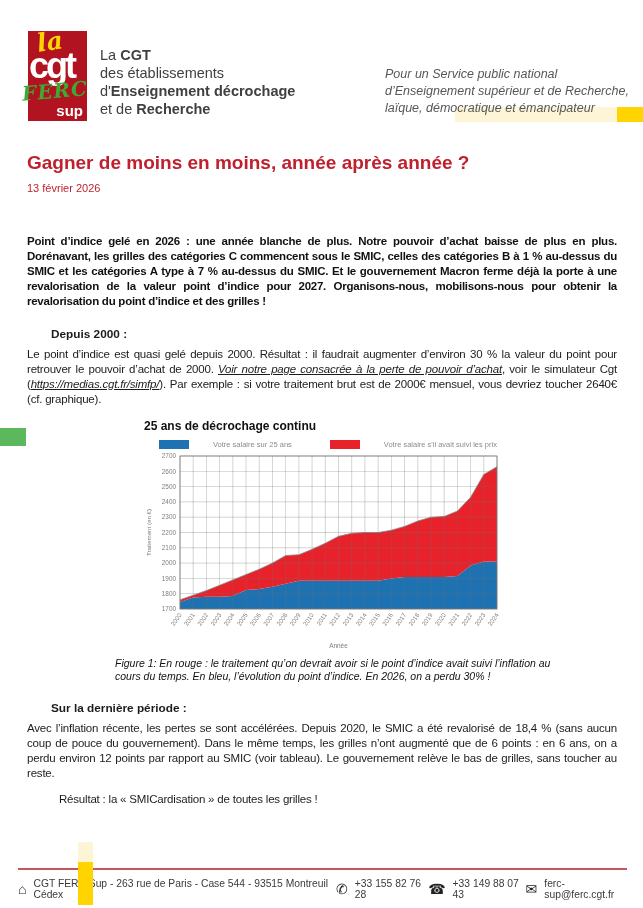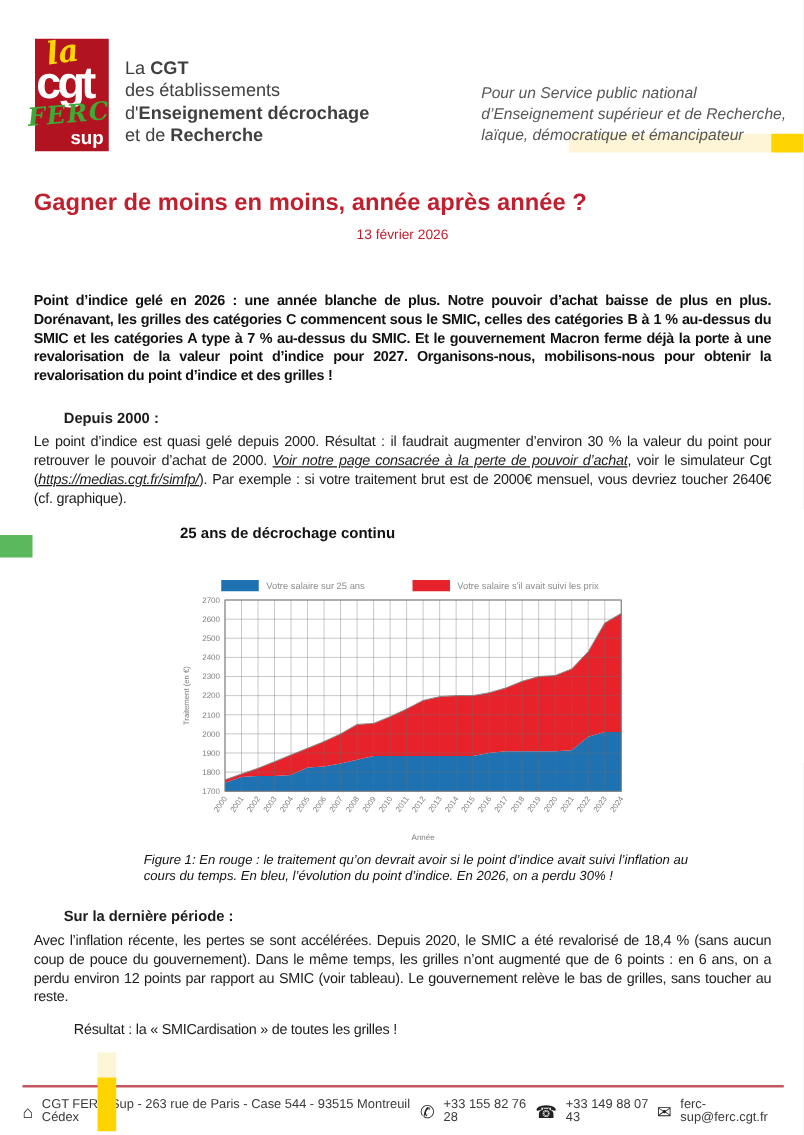--- a/index.html
+++ b/index.html
@@ -20,32 +20,32 @@
   .tagline{position:absolute;left:385px;top:66px;font-style:italic;font-size:12.5px;line-height:17px;
            color:#56575a;z-index:2;}
   .hl-band{position:absolute;left:455px;top:107px;width:162px;height:15px;background:#fdf5d6;z-index:1;}
   .hl-gold{position:absolute;left:617px;top:107px;width:26px;height:15px;background:#ffd400;z-index:1;}
   .green-bar{position:absolute;left:0;top:428px;width:26px;height:18px;background:#5cb85c;}
 
   
   .content{position:absolute;left:27px;top:152px;width:590px;}
   .h1{color:#c01f2e;font-size:19px;font-weight:bold;line-height:22px;margin:0;}
   .h2{color:#c01f2e;font-size:27px;font-weight:bold;line-height:30px;margin:7px 0 0 0;}
-  .date{color:#c01f2e;font-size:11px;text-align:center;margin-top:8px;}
+  .date{color:#c01f2e;font-size:11px;text-align:left;margin-top:8px;}
   .intro{font-weight:bold;font-size:11.5px;line-height:15px;letter-spacing:-0.25px;
          text-align:justify;margin-top:40px;color:#111;}
   .h3{font-size:11.8px;font-weight:bold;margin-top:18px;padding-left:24px;}
   .body-p{font-size:11.5px;line-height:15px;letter-spacing:-0.2px;text-align:justify;margin-top:6px;}
   .link{font-style:italic;text-decoration:underline;cursor:pointer;}
 
   
   .chart-block{margin-top:8px;margin-left:115px;width:372px;}
   .chart-title{font-size:12px;font-weight:bold;color:#111;padding-left:2px;}
   .legend{display:flex;justify-content:center;gap:38px;margin-top:7px;margin-bottom:2px;}
-  .legend-item{display:flex;align-items:center;gap:6px;margin-top:24px;}
+  .legend-item{display:flex;align-items:center;gap:24px;}
   .swatch{width:30px;height:9px;display:inline-block;}
   .legend-label{font-size:7.5px;color:#8c8c8c;}
   .caption{font-style:italic;font-size:10.5px;line-height:13px;color:#111;
            margin-top:2px;margin-left:88px;width:462px;}
 
   
   .footer-rule{position:absolute;left:18px;width:609px;top:868px;height:2px;background:#c1575f;}
   .fbar-pale{position:absolute;left:78px;top:842px;width:15px;height:20px;background:#fdf5d6;z-index:3;}
   .fbar-gold{position:absolute;left:78px;top:862px;width:15px;height:43px;background:#ffd400;z-index:3;}
   .footer-row{position:absolute;left:18px;width:609px;top:878px;display:flex;align-items:center;

